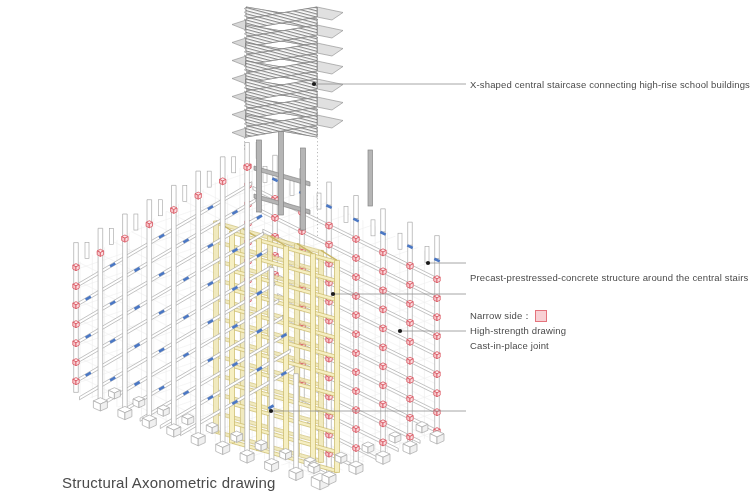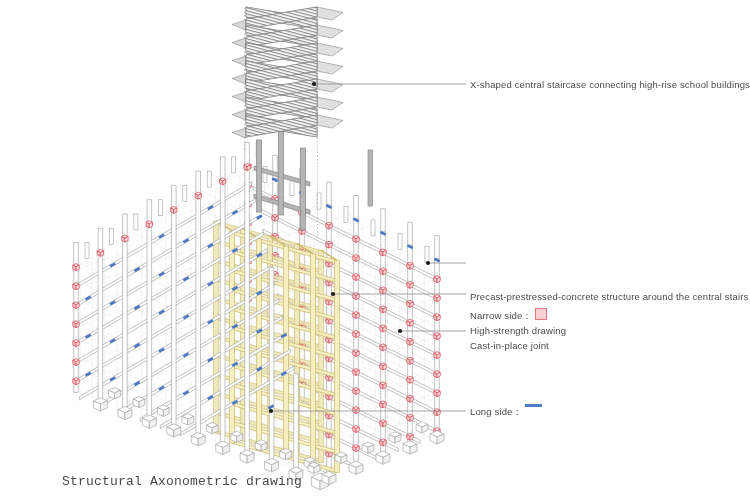--- a/index.html
+++ b/index.html
@@ -1,25 +1,25 @@
 <!DOCTYPE html>
 <html><head>
 <meta charset="utf-8">
 <style>
   html,body{margin:0;padding:0;background:#fff;}
   .canvas{position:relative;width:750px;height:500px;background:#ffffff;overflow:hidden;
           font-family:"Liberation Sans", sans-serif;}
   svg{position:absolute;left:0;top:0;}
   .ann{position:absolute;left:470px;font-size:9.5px;line-height:15px;color:#4a4a4a;
        letter-spacing:.15px;white-space:nowrap;}
-  .ann .row{height:15px;display:flex;}
+  .ann .row{height:15px;display:flex;align-items:center;}
   .swatch-red{display:inline-block;width:12px;height:12px;margin-left:3px;
               background:#f8d0d4;border:1.5px solid #e4737c;box-sizing:border-box;}
   .dash-blue{display:inline-block;width:17px;height:3px;margin-left:3px;background:#4d7fc9;}
-  .caption{position:absolute;left:62px;top:474px;font-size:13px;color:#4a4a4a;letter-spacing:.2px;font-family:Liberation Mono, monospace;}
+  .caption{position:absolute;left:62px;top:474px;font-size:15px;color:#4a4a4a;letter-spacing:.2px;}
 </style>
 </head>
 <body>
 
 <div class="canvas">
   <svg id="axon" width="750" height="500" viewBox="0 0 750 500">
       <defs>
         <pattern id="hatch" width="3" height="3" patternUnits="userSpaceOnUse" patternTransform="rotate(105)">
           <rect x="0" y="0" width="3" height="3" fill="#ffffff"></rect>
           <line x1="0.7" y1="0" x2="0.7" y2="3" stroke="#4a4a4a" stroke-width="0.8"></line>
@@ -702,38 +702,34 @@
       <circle cx="400" cy="331" r="2.1" fill="#1a1a1a"></circle>
       <line x1="271" y1="411" x2="466" y2="411" stroke="#8f8f8f" stroke-width="0.8"></line>
       <circle cx="271" cy="411" r="2.1" fill="#1a1a1a"></circle>
     </svg>
 
   <div class="ann" style="top:77px">
     <div class="row">
         <span>X-shaped central staircase connecting high-rise school buildings</span>
       </div>
   </div>
-  <div class="ann" style="top:289px">
+  <div class="ann" style="top:270px">
     <div class="row">
         <span>Precast-prestressed-concrete structure around the central stairs</span>
       </div>
   </div>
   <div class="ann" style="top:308px">
     <div class="row">
         <span>Narrow side：</span>
         <span class="swatch-red"></span>
       </div>
     <div class="row">
         <span>High-strength drawing</span>
       </div>
     <div class="row">
         <span>Cast-in-place joint</span>
       </div>
   </div>
   <div class="ann" style="top:404px">
-    <div class="row">
-        <span>Long side：</span>
-        <span class="dash-blue"></span>
-      </div>
   </div>
 
   <div class="caption">Structural Axonometric drawing</div>
 </div>
 
 </body></html>

